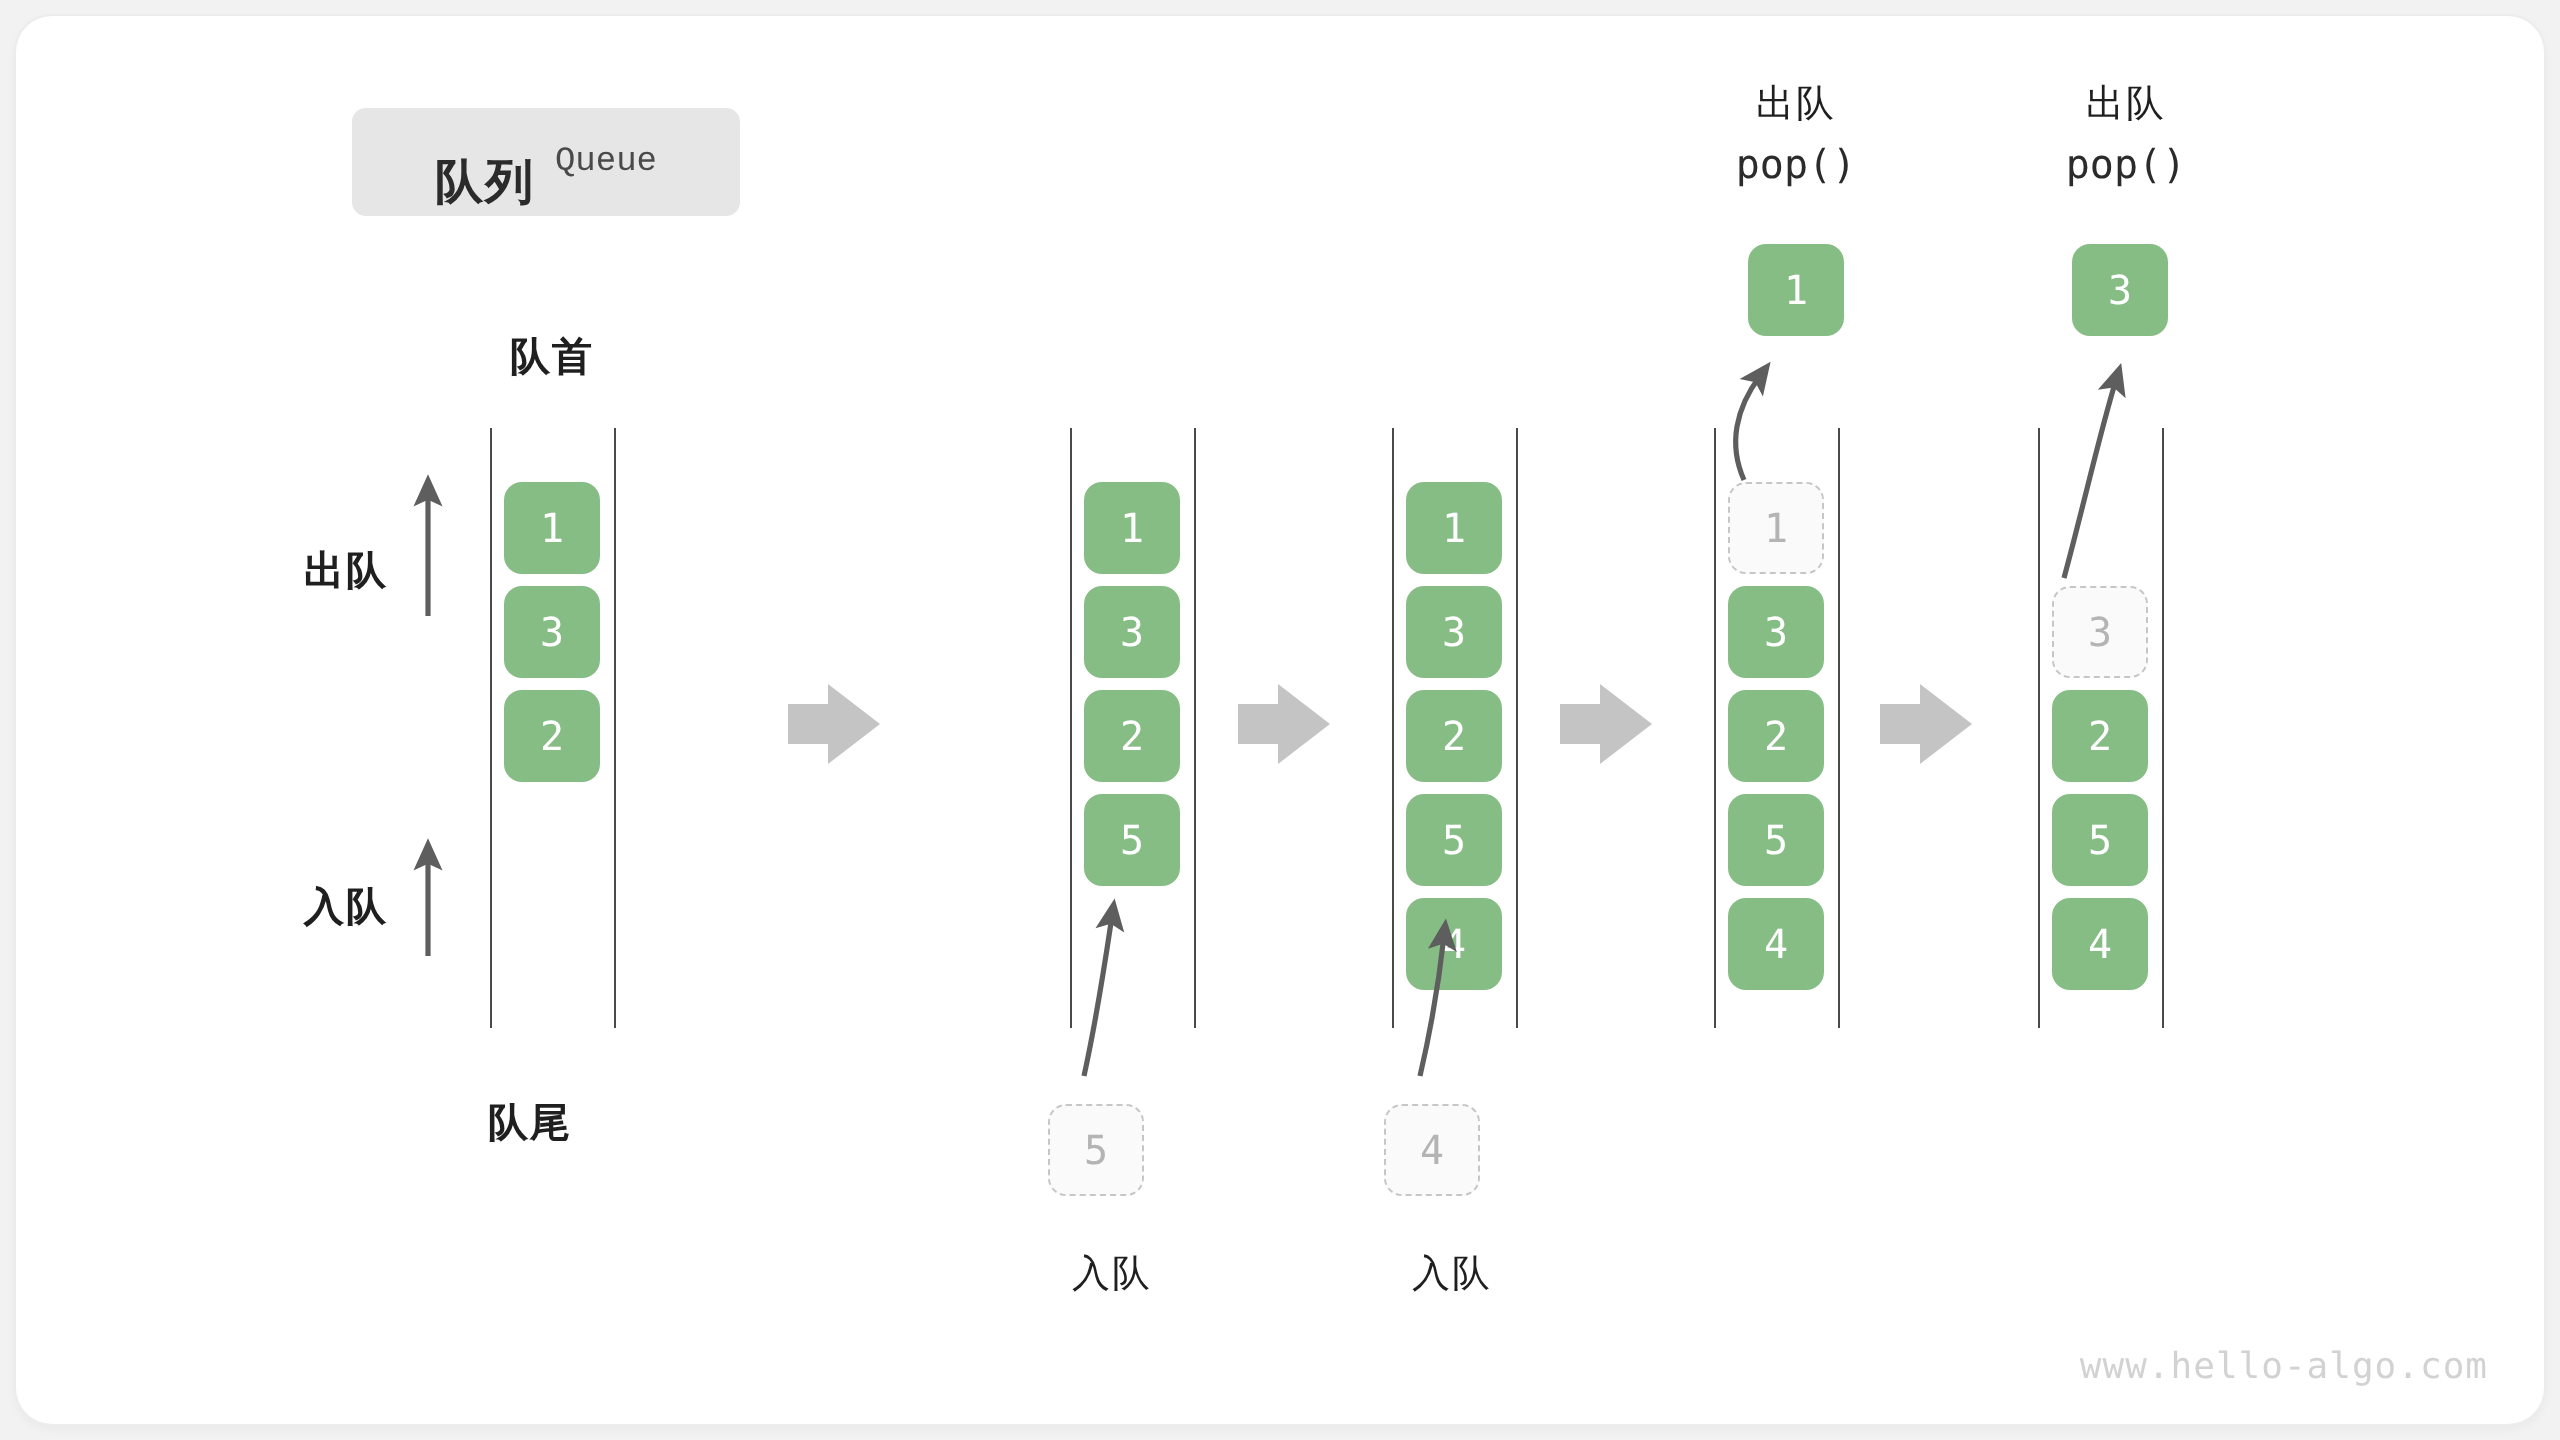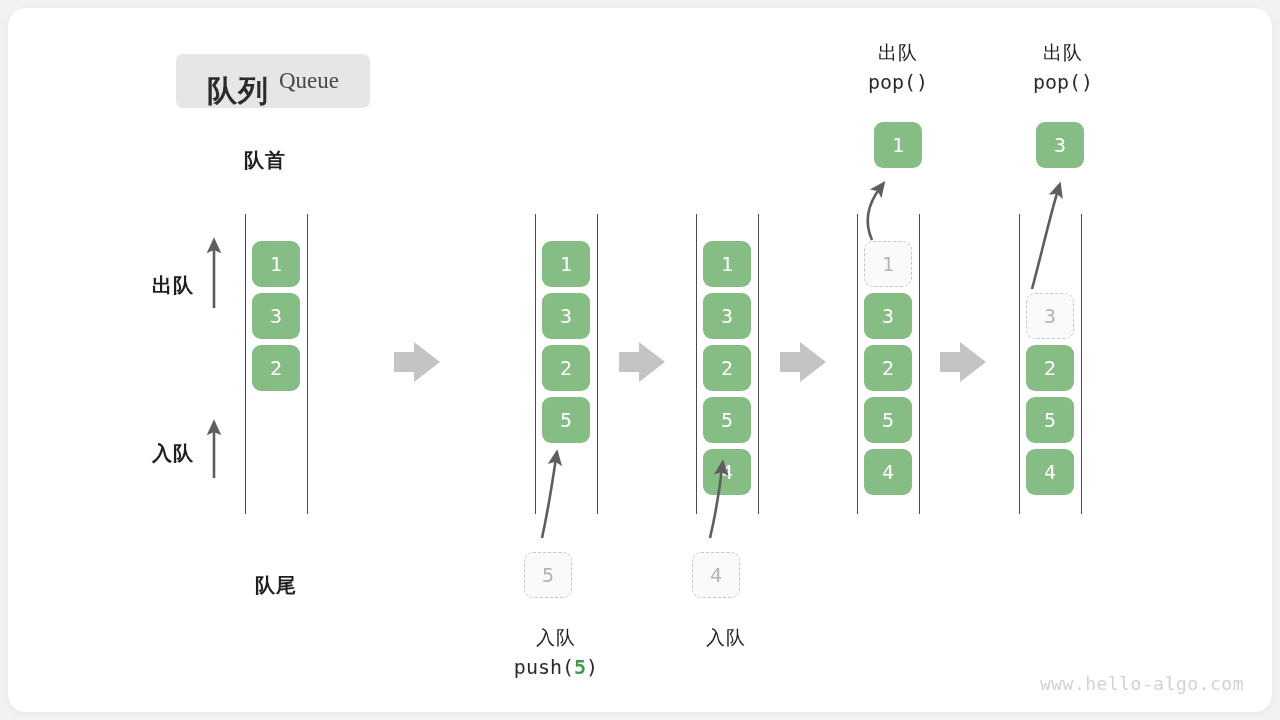--- a/index.html
+++ b/index.html
@@ -31,29 +31,29 @@
     left: 168px; top: 46px;
     width: 194px; height: 54px;
     background: #e6e6e6;
     border-radius: 7px;
     display: flex;
     align-items: center;
     justify-content: center;
     gap: 10px;
   }
   #title-chip .cn {
-    font-size: 30px;
+    font-size: 24px;
     font-weight: bold;
     color: #2b2b2b;
     letter-spacing: 1px;
     margin-top: 20px;
   }
   #title-chip .en {
-    font-family: Liberation Serif, serif;
-    font-size: 23px;
+    font-family: Liberation Mono, monospace;
+    font-size: 17px;
     color: #4a4a4a;
   }
 
   
   .cn-bold {
     font-size: 20px;
     font-weight: bold;
     color: #1f1f1f;
     letter-spacing: 1px;
     white-space: nowrap;
@@ -151,22 +151,22 @@
 </head>
 <body>
 
 <div id="card">
 
   <div id="title-chip" class="abs">
     <span class="cn">队列</span>
     <span class="en">Queue</span>
   </div>
 
-  <div class="abs cn-bold" style="left:236px; top:139px; width:64px; text-align:left;">队首</div>
-  <div class="abs cn-bold" style="left:236px; top:564px; width:64px; text-align:center;">队尾</div>
+  <div class="abs cn-bold" style="left:236px; top:157px; width:64px; text-align:center;">队首</div>
+  <div class="abs cn-bold" style="left:236px; top:540px; width:64px; text-align:left;">队尾</div>
 
   <div class="abs cn-bold" style="left:144px; top:264px;">出队</div>
   <div class="abs cn-bold" style="left:144px; top:432px;">入队</div>
 
   <div class="abs queue" style="left:237px; top:206px; height:300px;">
     <div class="rail left"></div>
     <div class="rail right"></div>
     <div class="cell filled" style="top:27px">1</div>
     <div class="cell filled" style="top:79px">3</div>
     <div class="cell filled" style="top:131px">2</div>
@@ -176,21 +176,20 @@
     <div class="rail left"></div>
     <div class="rail right"></div>
     <div class="cell filled" style="top:27px">1</div>
     <div class="cell filled" style="top:79px">3</div>
     <div class="cell filled" style="top:131px">2</div>
     <div class="cell filled" style="top:183px">5</div>
   </div>
   <div class="float-cell ghost" style="left:516px; top:544px;">5</div>
   <div class="abs op-label" style="left:440px; top:615px; width:216px;">
     <div class="cn">入队</div>
-    <div class="code"><span>push(</span><span class="num">5</span><span>)</span></div>
   </div>
 
   <div class="abs queue" style="left:688px; top:206px; height:300px;">
     <div class="rail left"></div>
     <div class="rail right"></div>
     <div class="cell filled" style="top:27px">1</div>
     <div class="cell filled" style="top:79px">3</div>
     <div class="cell filled" style="top:131px">2</div>
     <div class="cell filled" style="top:183px">5</div>
     <div class="cell filled" style="top:235px">4</div>

